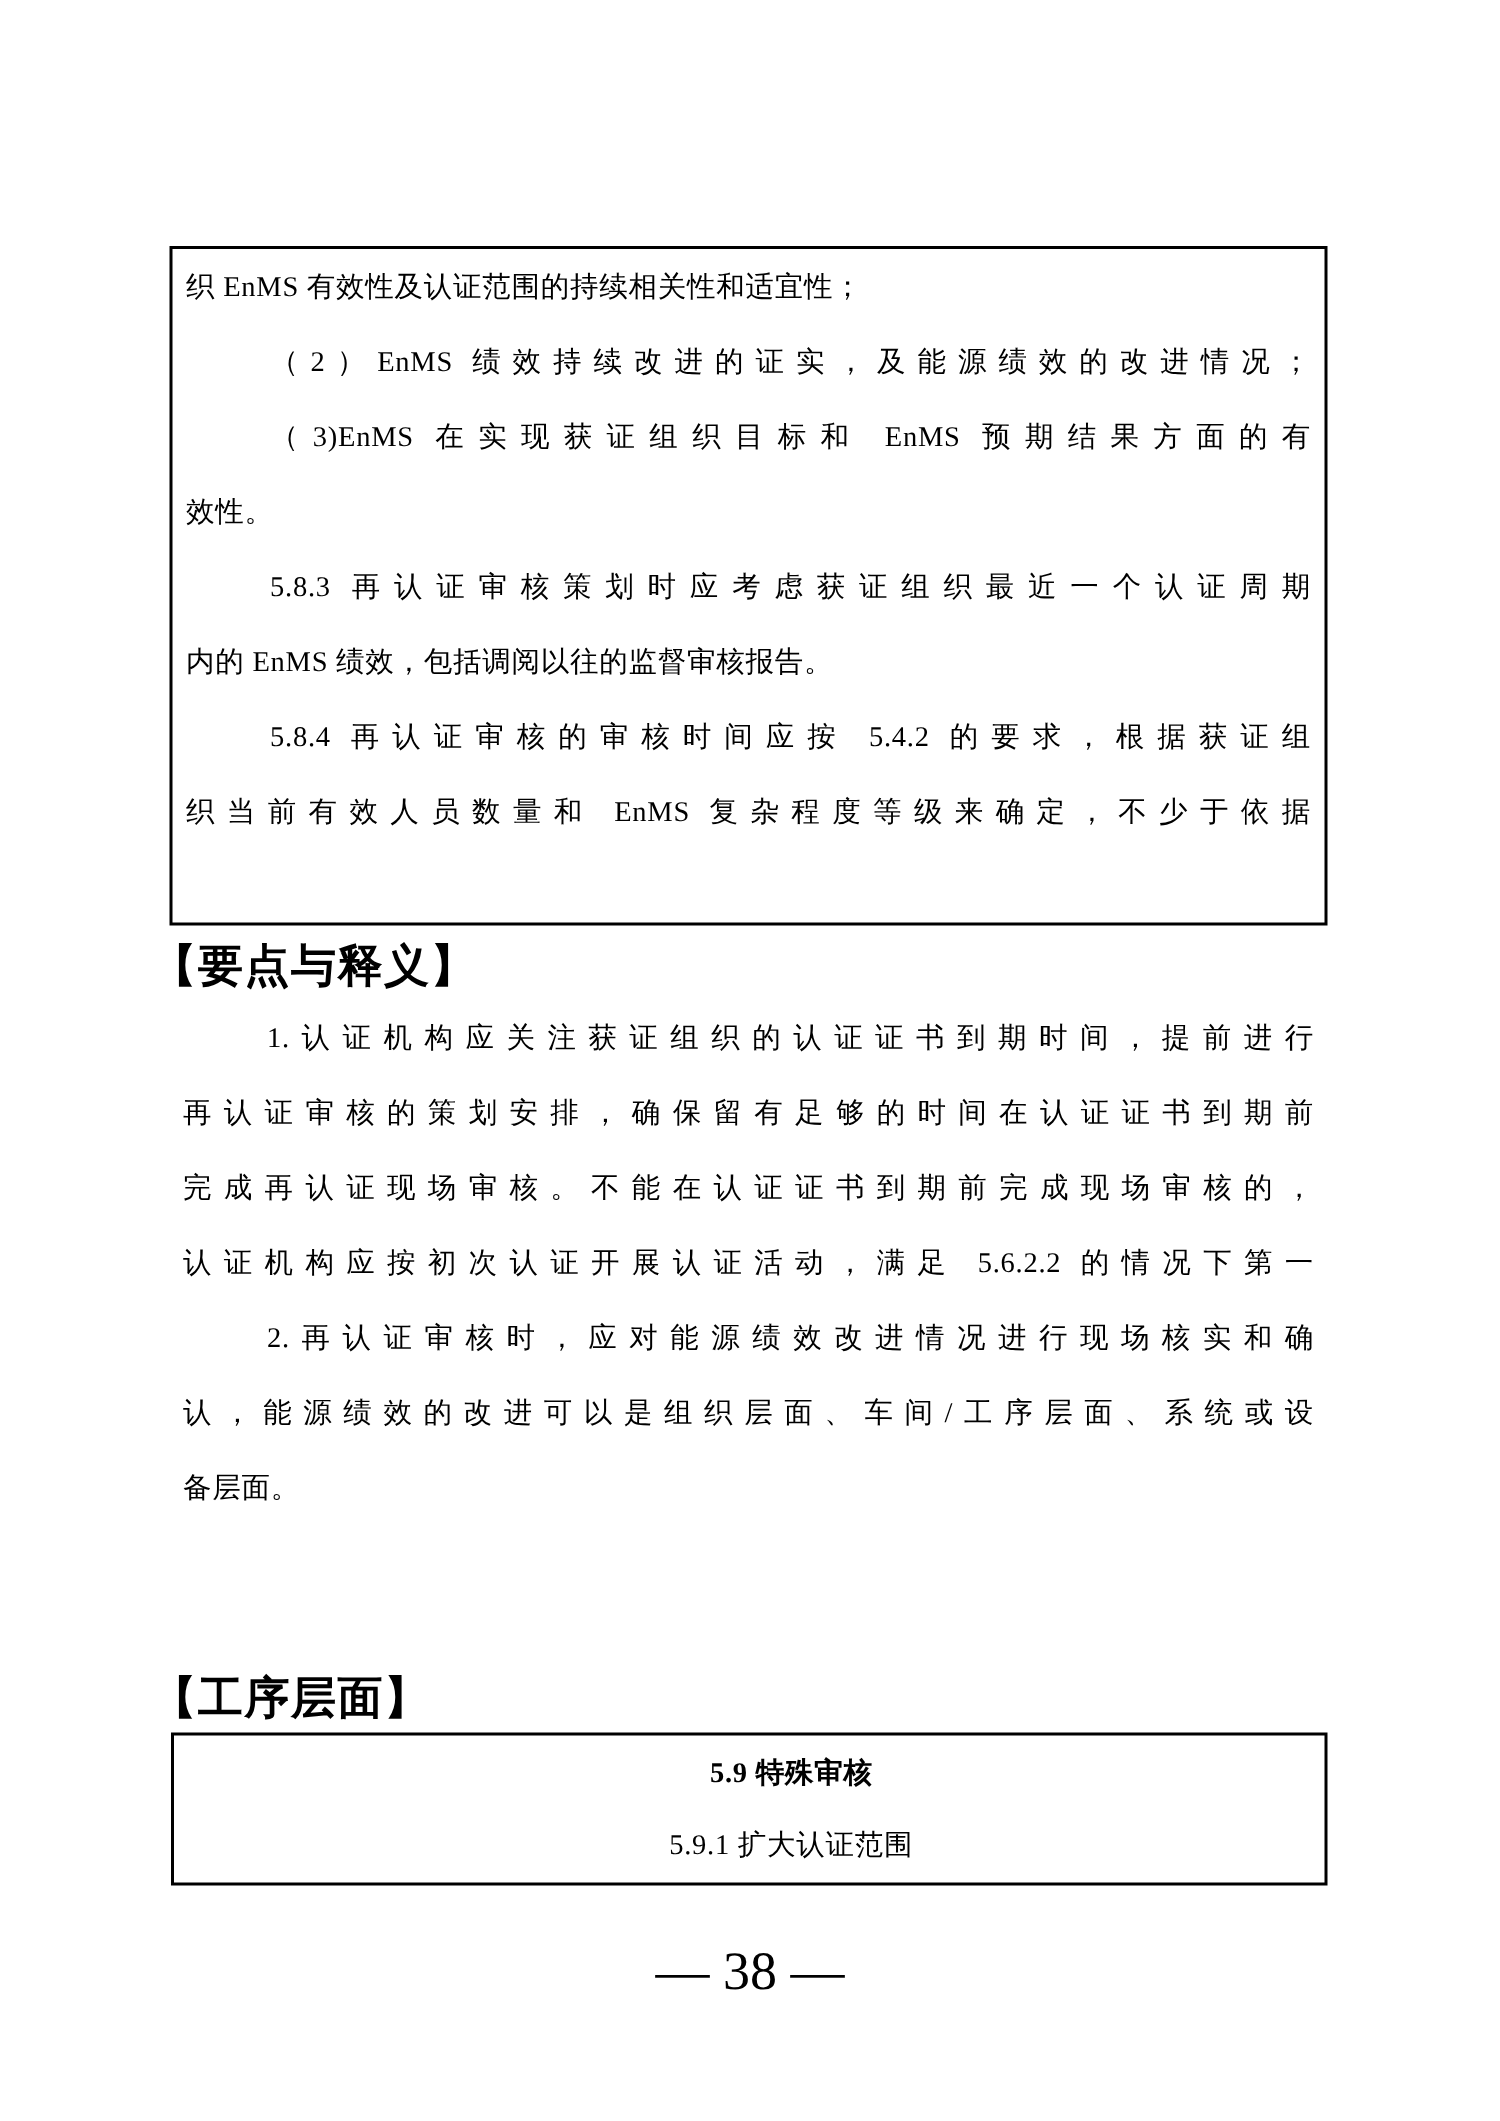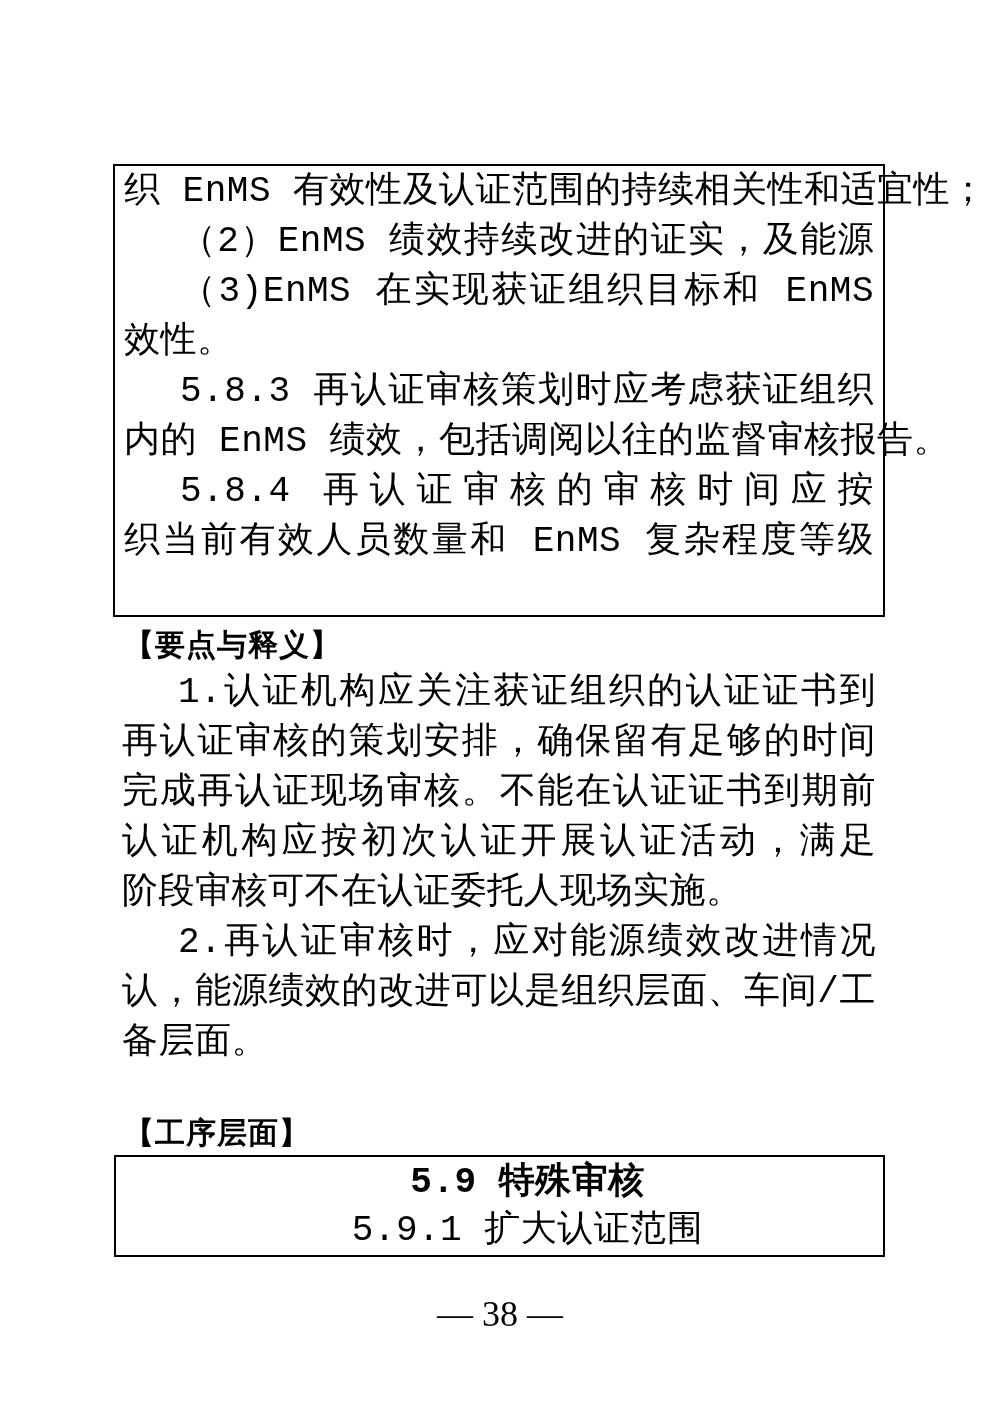--- a/index.html
+++ b/index.html
@@ -22,39 +22,38 @@
     left:113px; top:164px;
     width:772px; height:453px;
     padding:1px 9px 0 9px;
   }
   .clause-box.bottom {
     left:114px; top:1155px;
     width:771px; height:102px;
     padding:2px 9px 0 9px;
   }
   .cline {
-    font-size:36px;
+    font-size:19px;
     line-height:50px;
     height:50px;
     white-space:nowrap;
     letter-spacing:0.5px;
-    font-family:Liberation Mono, monospace;
   }
   .cline.full {
     white-space:normal;
     text-align:justify;
     text-align-last:justify;
     overflow:hidden;
   }
   .cline.indent { padding-left:56px; }
   .clause-box.bottom .cline { line-height:48px; height:48px;text-align:center; }
   .bold { font-weight:bold; }
   .section-heading {
     position:absolute;
-    left:124px;
+    left:101px;
     font-family:"Liberation Sans", sans-serif;
     font-weight:bold;
     font-size:30px;
     line-height:38px;
     letter-spacing:1px;
   }
   .heading-keypoints { top:626px; }
   .heading-rules { top:1114px; }
   .body-block {
     position:absolute;
@@ -87,21 +86,20 @@
     <div class="cline full">织当前有效人员数量和 EnMS 复杂程度等级来确定，不少于依据</div>
   </div>
 
   <div class="section-heading heading-keypoints">【要点与释义】</div>
 
   <div class="body-block">
     <div class="cline indent full">1.认证机构应关注获证组织的认证证书到期时间，提前进行</div>
     <div class="cline full">再认证审核的策划安排，确保留有足够的时间在认证证书到期前</div>
     <div class="cline full">完成再认证现场审核。不能在认证证书到期前完成现场审核的，</div>
     <div class="cline full">认证机构应按初次认证开展认证活动，满足 5.6.2.2 的情况下第一</div>
-    <div class="cline">阶段审核可不在认证委托人现场实施。</div>
     <div class="cline indent full">2.再认证审核时，应对能源绩效改进情况进行现场核实和确</div>
     <div class="cline full">认，能源绩效的改进可以是组织层面、车间/工序层面、系统或设</div>
     <div class="cline">备层面。</div>
   </div>
 
   <div class="section-heading heading-rules">【工序层面】</div>
 
   <div class="clause-box bottom">
     <div class="cline indent bold">5.9 特殊审核</div>
     <div class="cline indent">5.9.1 扩大认证范围</div>

